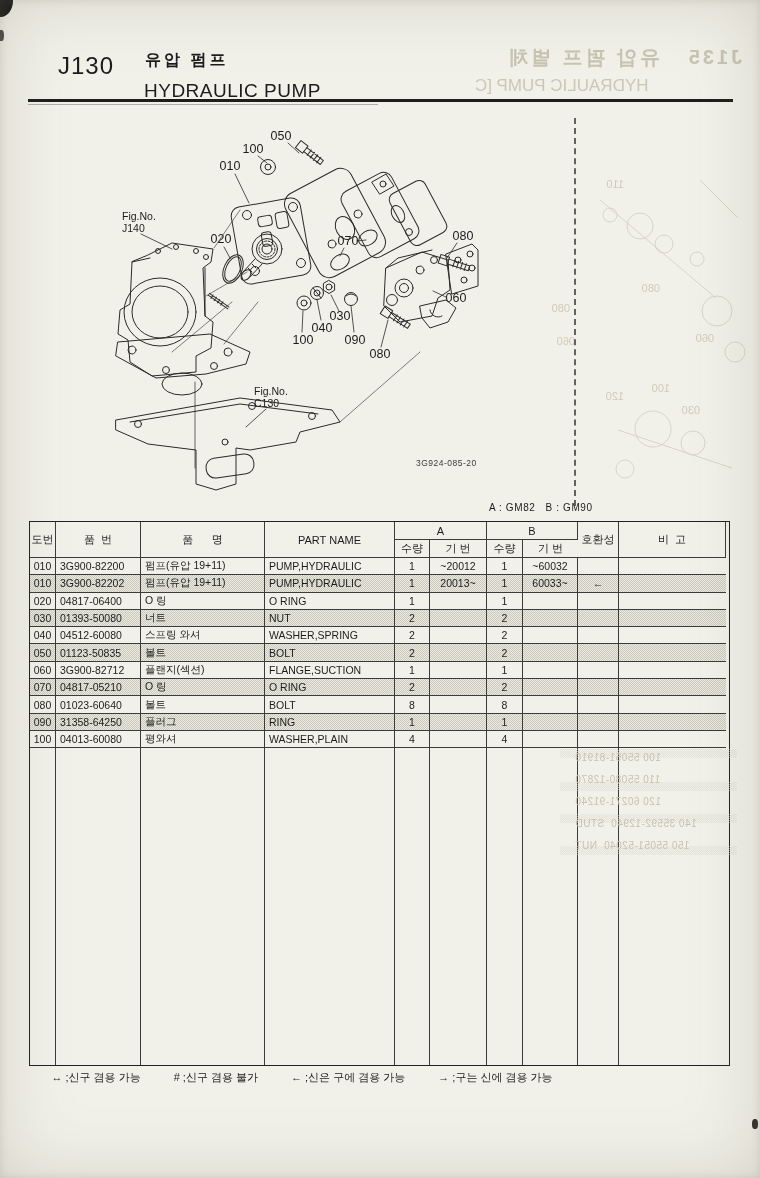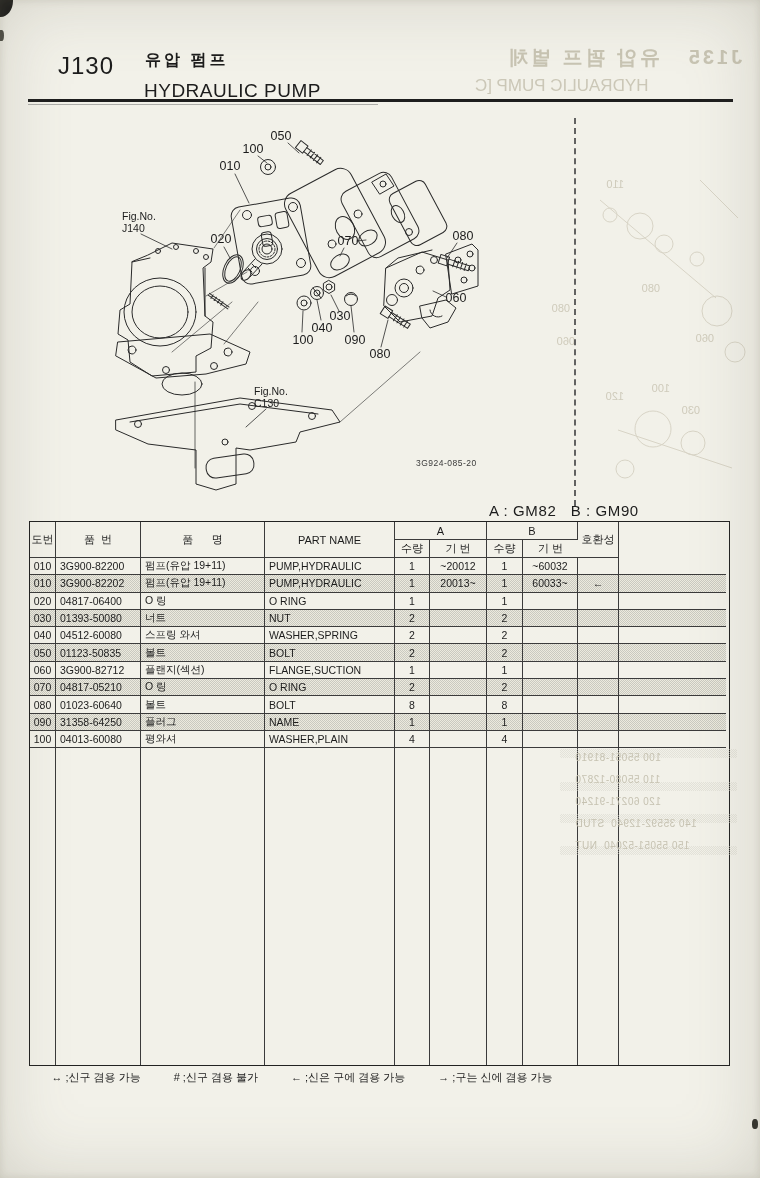--- a/index.html
+++ b/index.html
@@ -19,21 +19,21 @@
   .ghost-h1{position:absolute;right:18px;top:44px;font-size:20px;font-weight:bold;
             letter-spacing:3px;color:#c8c4b3;filter:blur(.4px);}
   .ghost-h2{position:absolute;right:112px;top:76px;font-size:17px;color:#cbc7b7;filter:blur(.5px);}
   .ghost-line{position:absolute;font-size:10px;color:#c6c2b1;filter:blur(.3px);letter-spacing:.5px;}
   .ghost-band{position:absolute;left:560px;width:177px;height:9px;opacity:.5;
         background:repeating-conic-gradient(#d4d2c8 0% 25%, transparent 0% 50%) 0 0/2px 2px;}
   
   .diagram-svg{position:absolute;left:0;top:110px;width:760px;height:410px;}
   .dash-sep{position:absolute;left:574px;top:118px;height:388px;width:0;
             border-left:2px dashed #4a4a4a;opacity:.85;}
-  .model-note{position:absolute;left:489px;top:502px;font-size:15px;letter-spacing:.6px;white-space:pre;}
+  .model-note{position:absolute;left:489px;top:502px;font-size:10px;letter-spacing:.6px;white-space:pre;}
   
   .ptable{position:absolute;left:29px;top:521px;width:699px;border:1.4px solid #222;
           background:transparent;font-size:10.5px;}
   .cols{display:grid;grid-template-columns:26px 85px 124px 130px 35px 57px 36px 55px 41px 107px;}
   .c{border-right:1px solid #3b3b3b;border-bottom:1px solid #3b3b3b;
      display:flex;align-items:center;overflow:hidden;white-space:pre;box-sizing:border-box;}
   .cols .c:last-child{border-right:none;}
   .ct{justify-content:center;}
   .cl{justify-content:flex-start;padding-left:4px;}
   .thead{grid-template-rows:18px 18px;}
@@ -263,20 +263,21 @@
 
   <div class="ptable">
     <div class="cols thead">
       <div class="c ct sp2" style="grid-column:1">도번</div>
       <div class="c ct sp2" style="grid-column:2">품  번</div>
       <div class="c ct sp2" style="grid-column:3">품      명</div>
       <div class="c ct sp2" style="grid-column:4">PART NAME</div>
       <div class="c ct ga">A</div>
       <div class="c ct gb">B</div>
       <div class="c ct sp2" style="grid-column:9">호환성</div>
+      <div class="c ct sp2" style="grid-column:10">비  고</div>
       <div class="c ct" style="grid-column:5;grid-row:2">수량</div>
       <div class="c ct" style="grid-column:6;grid-row:2">기 번</div>
       <div class="c ct" style="grid-column:7;grid-row:2">수량</div>
       <div class="c ct" style="grid-column:8;grid-row:2">기 번</div>
     </div>
     <div>
         <div class="cols tr">
           <div class="c ct">010</div>
           <div class="c cl">3G900-82200</div>
           <div class="c cl">펌프(유압 19+11)</div>
@@ -381,21 +382,21 @@
           <div class="c ct"></div>
           <div class="c ct">8</div>
           <div class="c ct"></div>
           <div class="c ct"></div>
           <div class="c cl"></div>
         </div>
         <div class="cols tr shaded">
           <div class="c ct">090</div>
           <div class="c cl">31358-64250</div>
           <div class="c cl">플러그</div>
-          <div class="c cl">NAME</div>
+          <div class="c cl">RING</div>
           <div class="c ct">1</div>
           <div class="c ct"></div>
           <div class="c ct">1</div>
           <div class="c ct"></div>
           <div class="c ct"></div>
           <div class="c cl"></div>
         </div>
         <div class="cols tr">
           <div class="c ct">100</div>
           <div class="c cl">04013-60080</div>

